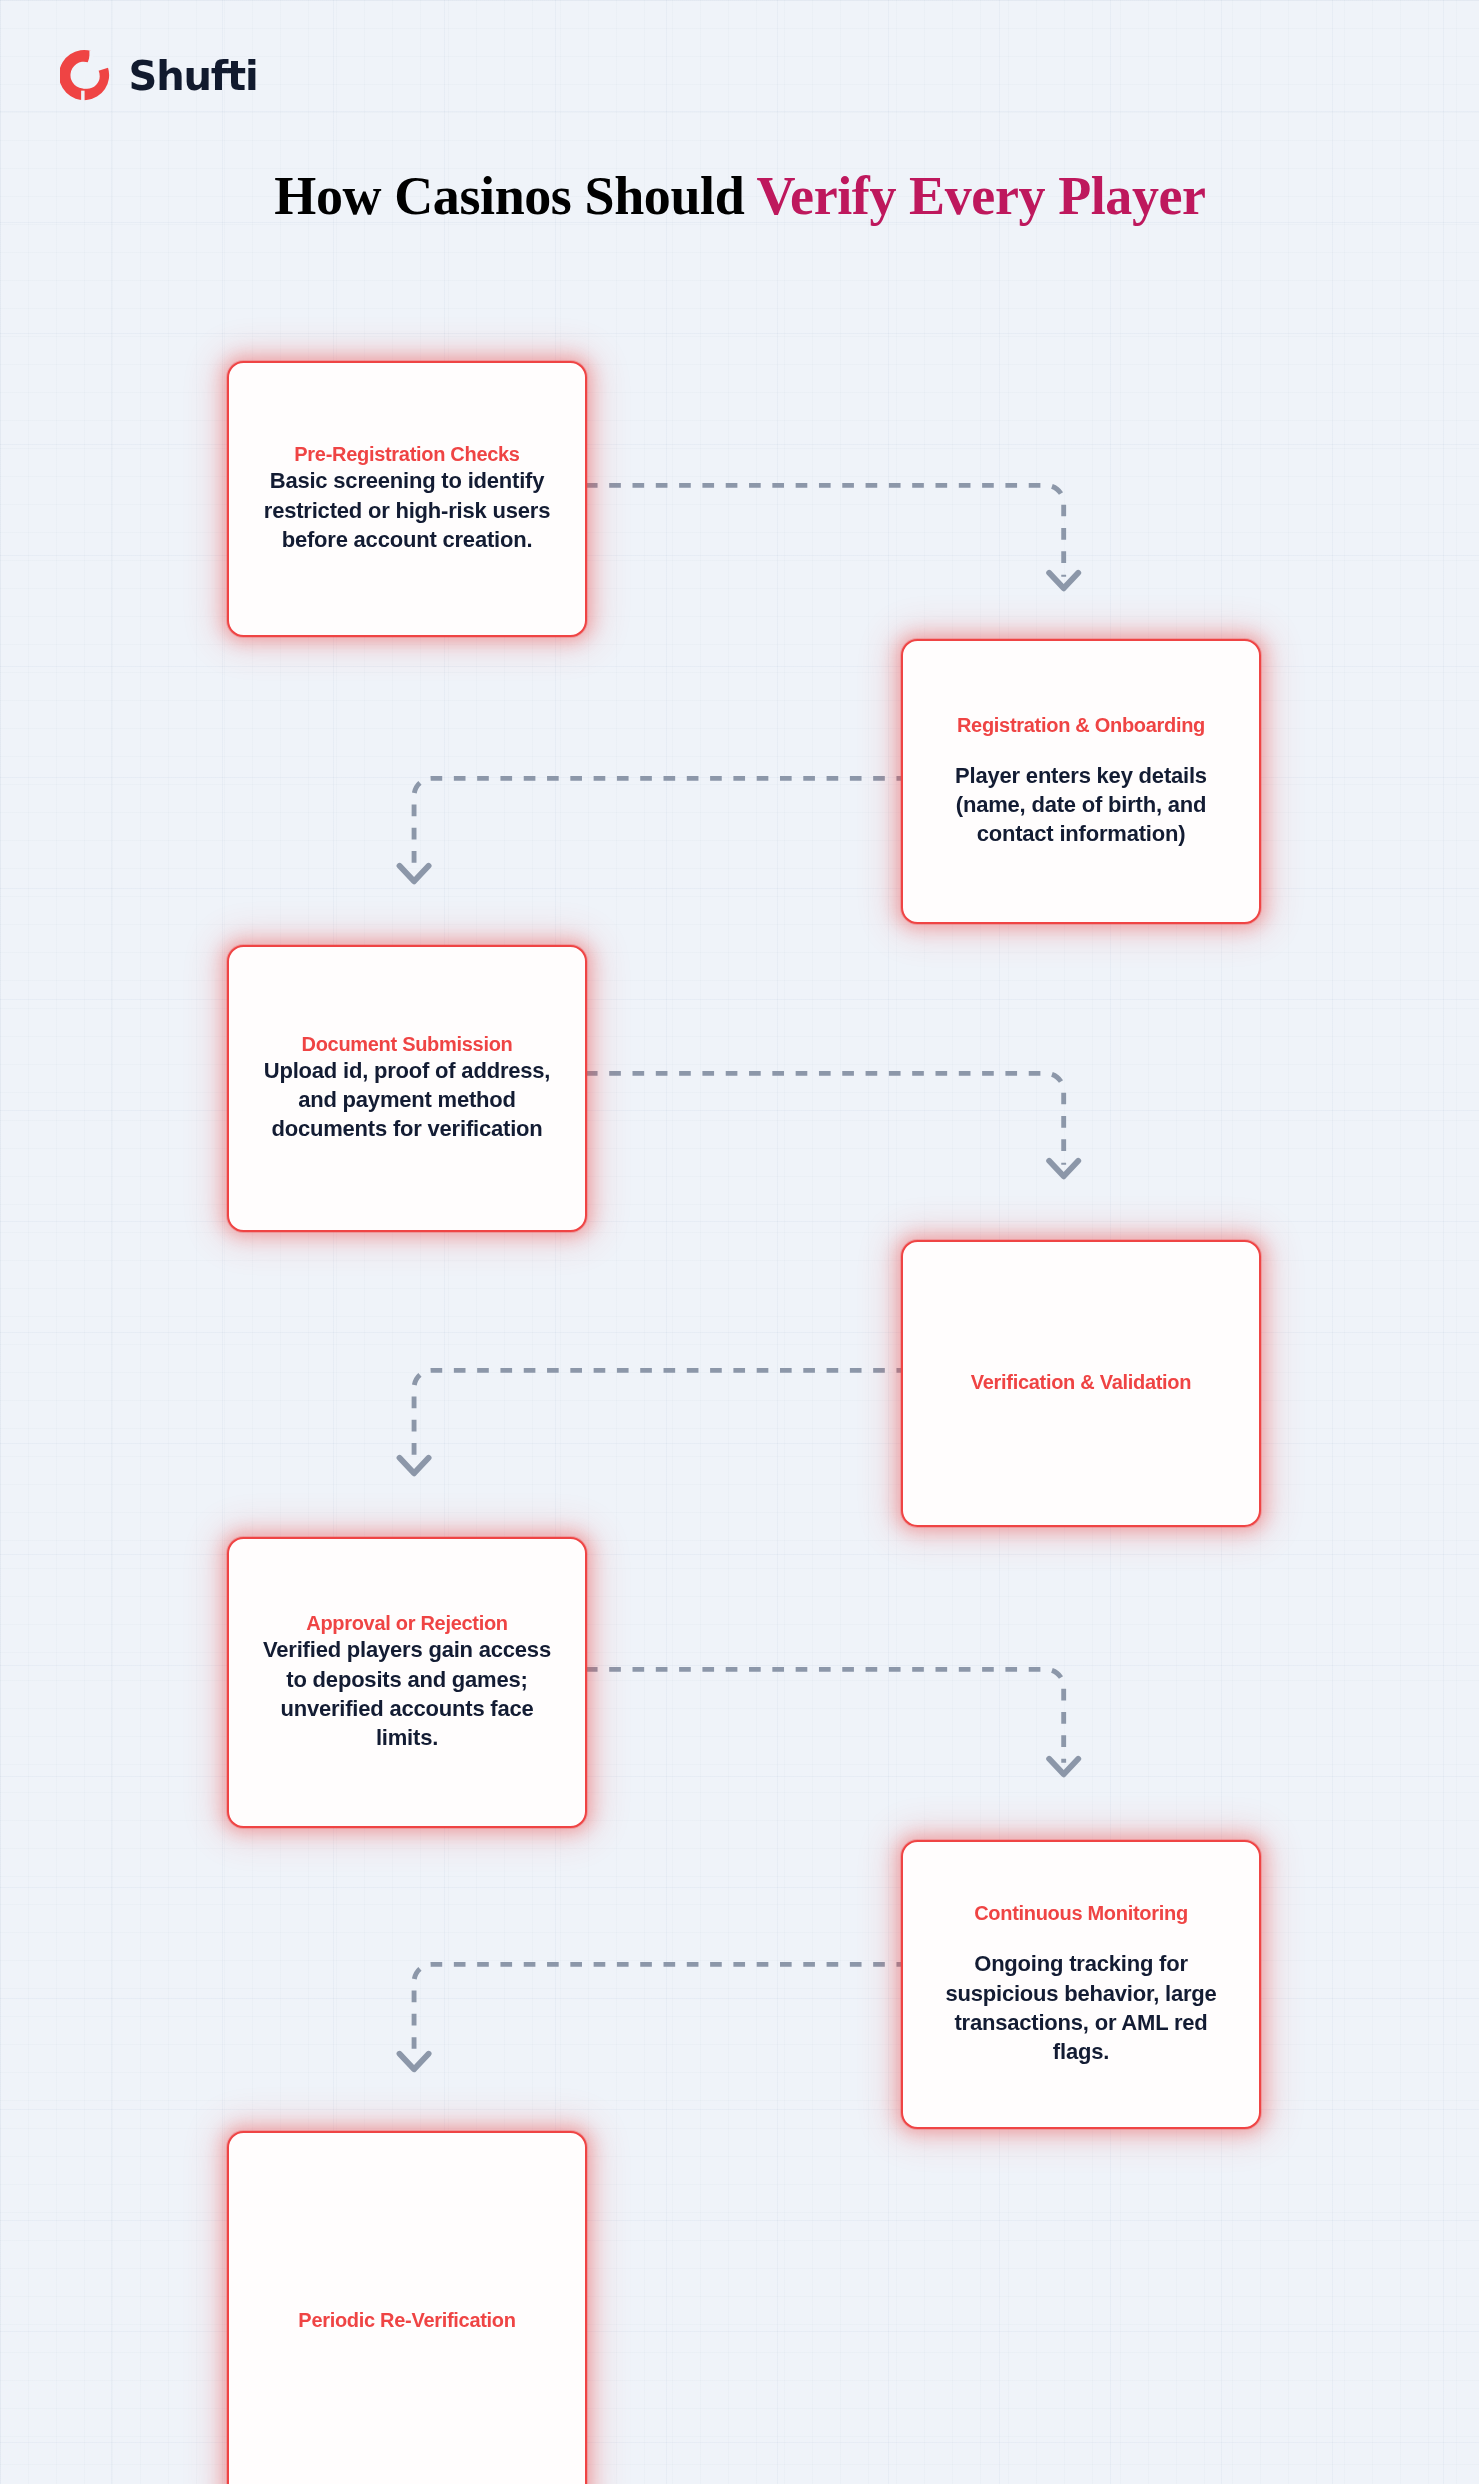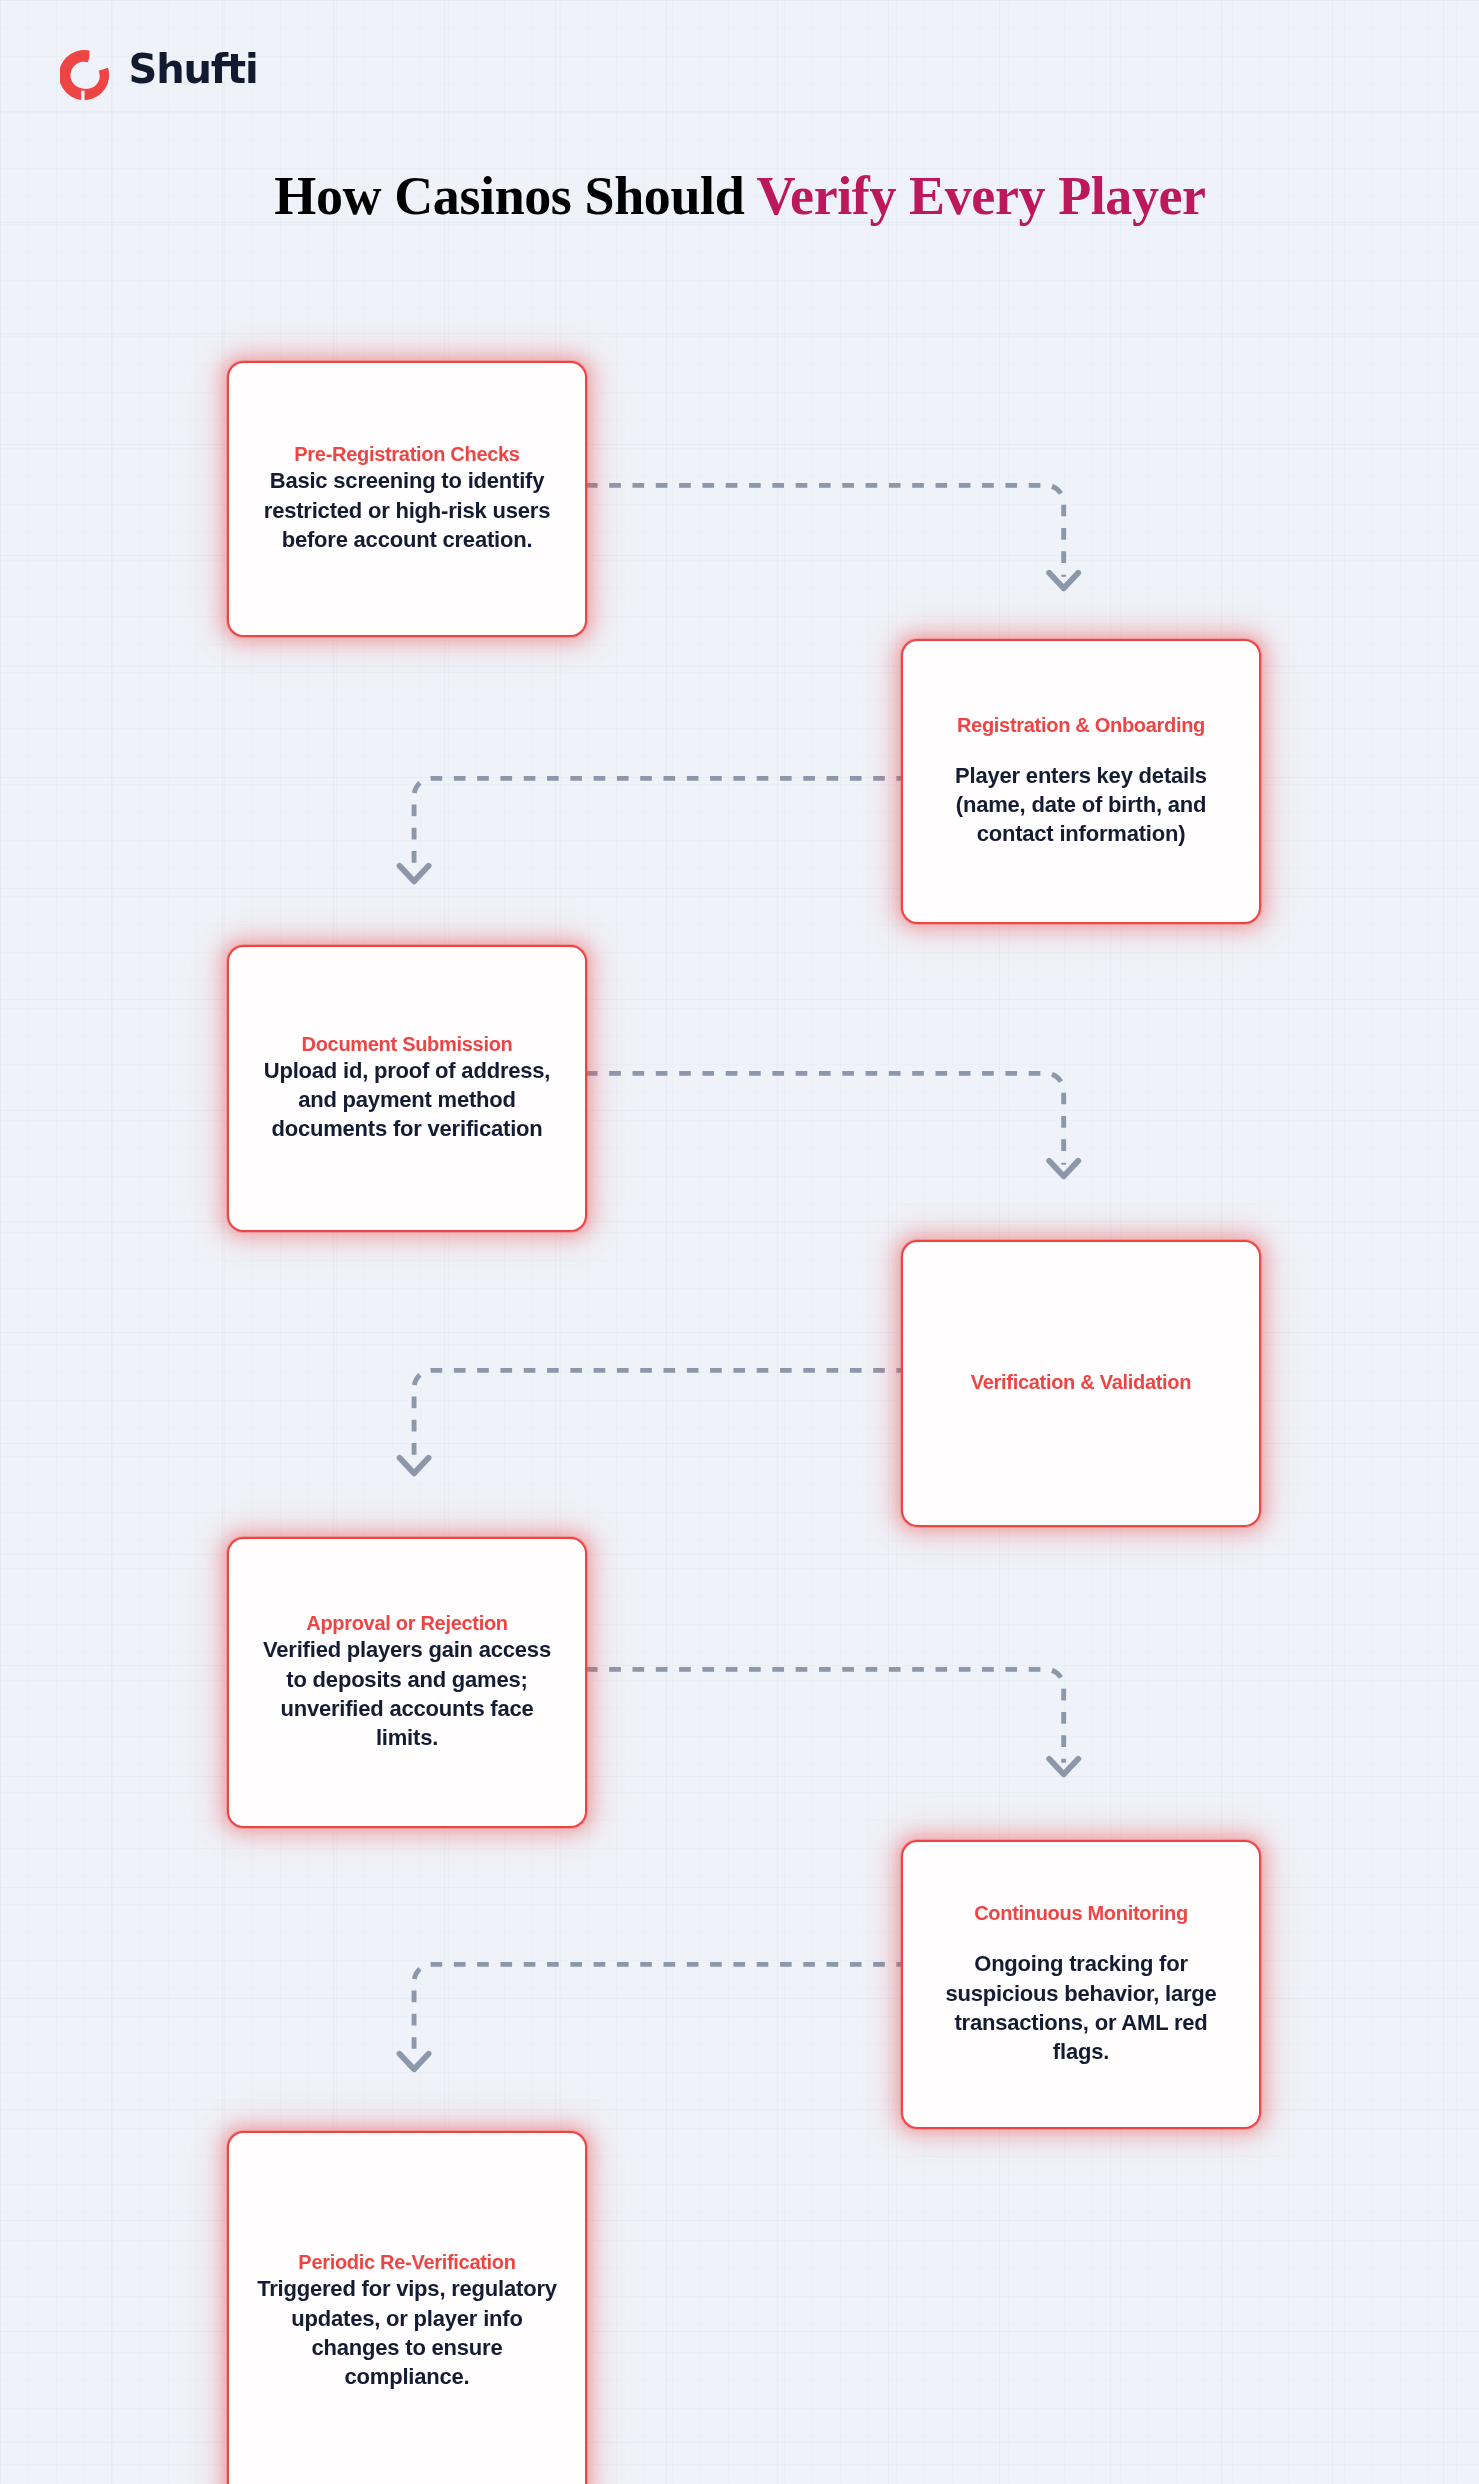--- a/index.html
+++ b/index.html
@@ -36,21 +36,21 @@
     inset: 0;
     z-index: 2;
   }
 
   
   .logo-wrap {
     position: absolute;
     left: 60px;
     top: 49px;
     display: flex;
-    align-items: flex-start;
+    align-items: center;
     gap: 14.6px;
   }
   .logo-mark { width: 54px; height: 54px; display: block; }
   .logo-text {
     font-family: "DejaVu Sans", sans-serif;
     font-size: 40px;
     font-weight: bold;
     letter-spacing: -1.2px;
     color: #111a2e;
     line-height: 1;
@@ -216,17 +216,16 @@
     <div class="card-desc">Verified players gain access to deposits and games; unverified accounts face limits.</div>
   </div>
 
   <div class="card card-6">
     <div class="card-title">Continuous Monitoring</div>
     <div class="card-desc">Ongoing tracking for suspicious behavior, large transactions, or AML red flags.</div>
   </div>
 
   <div class="card card-7">
     <div class="card-title">Periodic Re-Verification</div>
-    <div class="card-desc">Triggered for vips, regulatory updates, or player info changes to ensure compliance.</div>
   </div>
 
 </div>
 
 
 </body></html>

